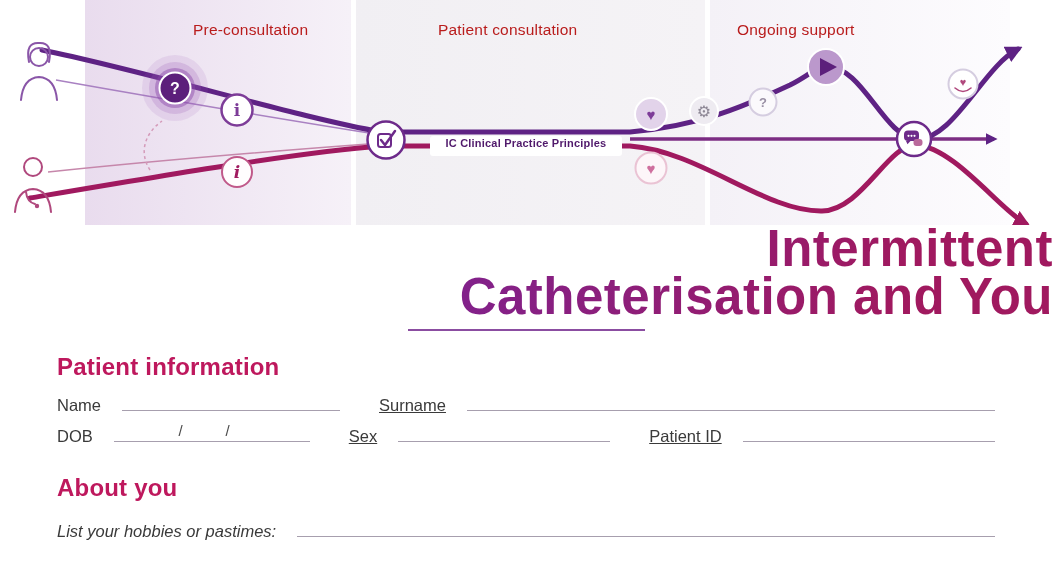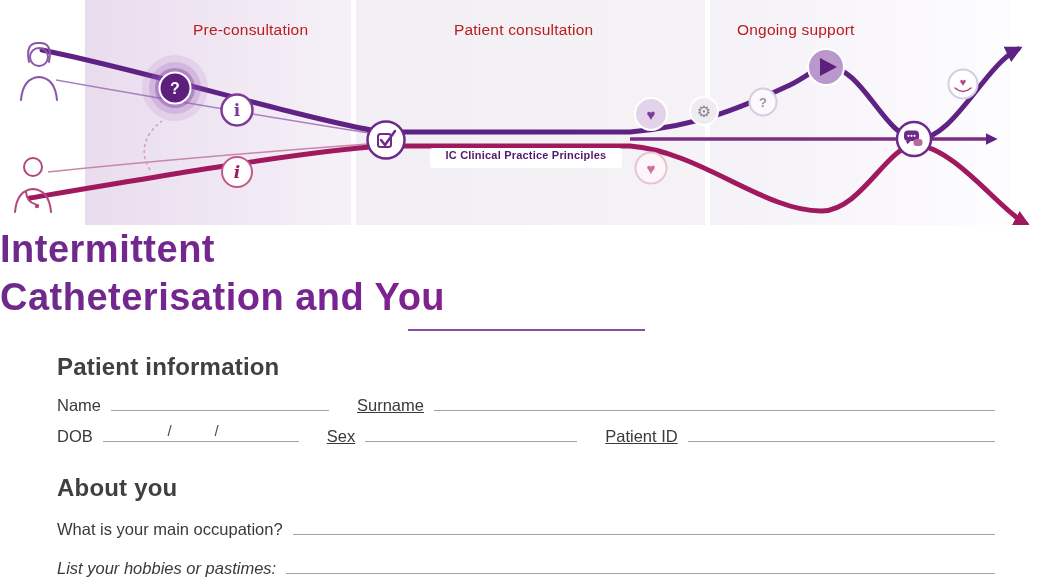--- a/index.html
+++ b/index.html
@@ -5,38 +5,38 @@
   html,body{margin:0;padding:0;}
   body{
     width:1053px;height:588px;overflow:hidden;background:#ffffff;
     font-family:"Liberation Sans",sans-serif;color:#3a3a3a;
   }
   
   .journey{position:relative;width:1053px;height:225px;}
   .journey svg{position:absolute;left:0;top:0;}
   .phase-label{position:absolute;top:21px;font-size:15.5px;color:#b91c1c;letter-spacing:.2px;}
   .pill{
-    position:absolute;left:430px;top:148px;width:192px;height:20px;
+    position:absolute;left:430px;top:136px;width:192px;height:20px;
     background:#ffffff;border-radius:3px;font-size:11px;line-height:15px;
     text-align:center;color:#50196b;font-weight:bold;letter-spacing:.2px;
   }
   
   .title-block{
-    text-align:left;font-weight:700;font-size:38px;line-height:48px;letter-spacing:.5px;
+    text-align:right;font-weight:700;font-size:51px;line-height:48px;letter-spacing:.5px;
     background:linear-gradient(100deg,#6d2a8a 0%,#7b2394 35%,#a0195f 85%);
     -webkit-background-clip:text;background-clip:text;color:transparent;
     margin-top:0;
   }
   .title-divider{width:237px;height:2px;background:#8b4da1;margin:8px auto 0;}
   
   .content{padding:0 58px 0 57px;}
-  h2.section{font-size:24px;font-weight:700;color:#404040;margin:0;letter-spacing:.2px;}
+  h2.section{font-size:24px;font-weight:700;color:#be185d;margin:0;letter-spacing:.2px;}
   #pi-heading{margin-top:22px;}
   #ay-heading{margin-top:28px;}
-  .frow{display:flex;align-items:flex-end;font-size:16.5px;color:#3a3a3a;}
+  .frow{display:flex;align-items:flex-end;font-size:16.5px;color:#3a3a3a;gap:11px;}
   .r1{margin-top:15px;}
   .r2{margin-top:12px;}
   .r3{margin-top:18px;}
   .r4{margin-top:20px;font-style:italic;}
   .flabel{white-space:nowrap;}
   .gap28{margin-left:28px;text-decoration:underline;}
   .fline{
     display:inline-block;height:0;border-bottom:1.5px solid #a79fae;
     margin:0 0 4px 10px;position:relative;
   }
@@ -162,21 +162,21 @@
     </g>
 
     <g>
       <circle cx="963" cy="84" r="14.5" fill="#ffffff" stroke="#d5cde0" stroke-width="2"></circle>
       <text x="963" y="85.5" text-anchor="middle" font-size="11" fill="#b0487d">♥</text>
       <path d="M 955,88 Q 963,95 971,88" fill="none" stroke="#b0487d" stroke-width="1.6" stroke-linecap="round"></path>
     </g>
   </svg>
 
   <div class="phase-label" style="left:193px">Pre-consultation</div>
-  <div class="phase-label" style="left:454px">Patient consultation</div>
+  <div class="phase-label" style="left:438px">Patient consultation</div>
   <div class="phase-label" style="left:737px">Ongoing support</div>
 
   <div class="pill">IC Clinical Practice Principles</div>
 </div>
 
 <div class="title-block">
   <div>Intermittent</div>
   <div>Catheterisation and You</div>
 </div>
 <div class="title-divider"></div>
@@ -199,23 +199,19 @@
       <span class="slash s2">/</span>
     </span>
     <span class="flabel gap28">Sex</span>
     <span class="fline w212"></span>
     <span class="flabel gap28">Patient ID</span>
     <span class="fline grow"></span>
   </div>
 
   <h2 class="section" id="ay-heading">About you</h2>
 
-  <div class="frow r3">
-    <span class="flabel">What is your main occupation?</span>
-    <span class="fline grow"></span>
-  </div>
 
   <div class="frow r4">
     <span class="flabel">List your hobbies or pastimes:</span>
     <span class="fline grow"></span>
   </div>
 
 </div>
 
 </body></html>

